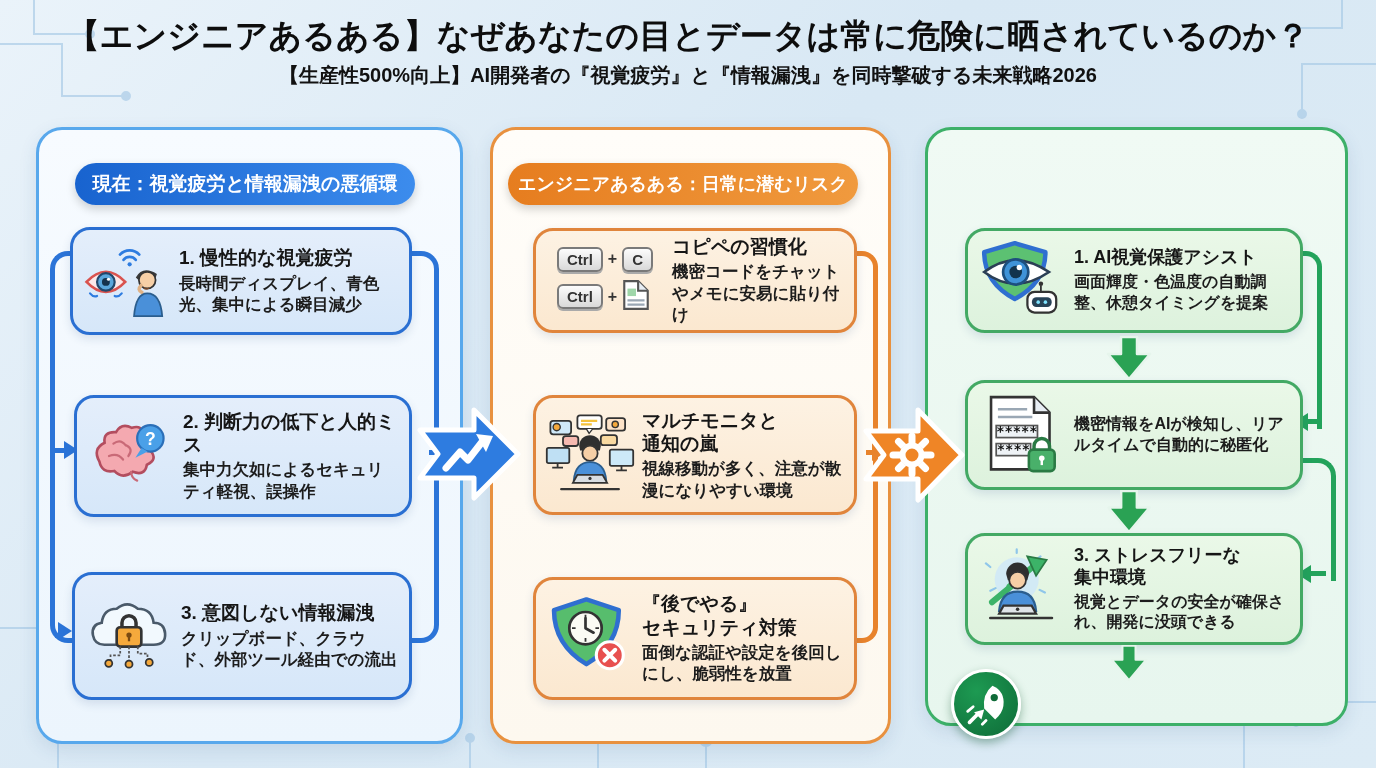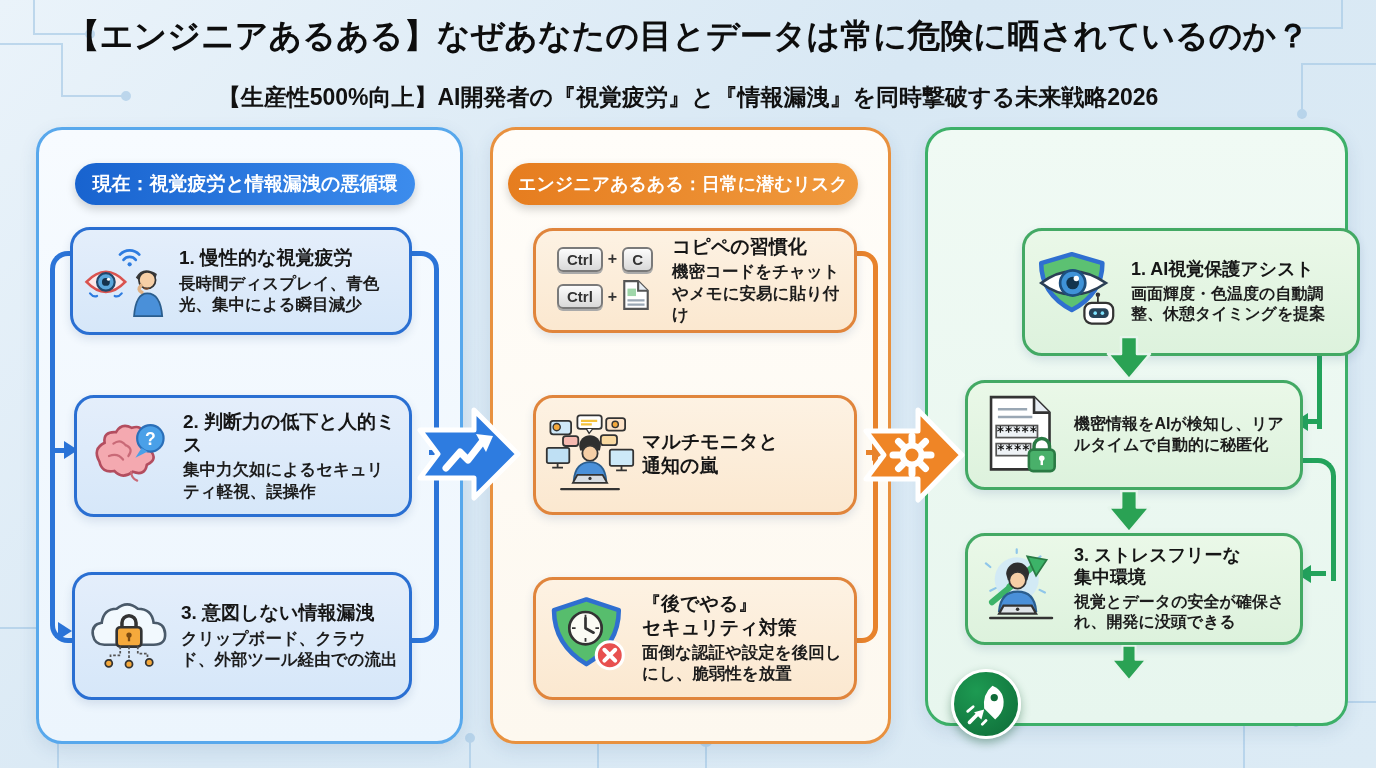--- a/index.html
+++ b/index.html
@@ -3,21 +3,21 @@
 <meta charset="utf-8">
 <style>
   html,body{margin:0;padding:0;}
   body{font-family:"Liberation Sans","DejaVu Sans",sans-serif;}
   #stage{position:relative;width:1376px;height:768px;overflow:hidden;
     background:linear-gradient(135deg,#eaf3fa 0%,#d8e8f4 45%,#dcebf5 100%);color:#161616;}
   .deco{position:absolute;inset:0;pointer-events:none;}
   .main-title{position:absolute;left:0;top:14px;width:100%;text-align:center;
     font-size:33px;font-weight:800;letter-spacing:0;color:#0d0d0d;}
   .sub-title{position:absolute;left:0;top:62px;width:100%;text-align:center;
-    font-size:23px;font-weight:800;color:#111;margin-top:20px;}
+    font-size:20px;font-weight:800;color:#111;}
   .panel{position:absolute;border-radius:26px;box-shadow:0 6px 18px rgba(40,80,130,.12);}
   .panel.blue{left:36px;top:127px;width:421px;height:611px;background:linear-gradient(180deg,#f7fbff,#ecf5fd);border:3px solid #58a8ec;}
   .panel.orange{left:490px;top:127px;width:395px;height:611px;background:linear-gradient(180deg,#fffdf9,#fdf8ef);border:3px solid #e8913f;}
   .panel.green{left:925px;top:127px;width:417px;height:593px;background:linear-gradient(180deg,#f0faf4,#e7f6ee);border:3px solid #3db069;}
   .pill{position:absolute;border-radius:24px;color:#fff;font-weight:800;text-align:center;
     display:flex;align-items:center;justify-content:center;box-shadow:0 4px 10px rgba(0,0,0,.18);}
   .pill.blue{left:75px;top:163px;width:340px;height:42px;font-size:19px;background:linear-gradient(90deg,#1863cf,#3c8ced);}
   .pill.orange{left:508px;top:163px;width:350px;height:42px;font-size:18px;background:linear-gradient(90deg,#e67d1f,#f09a3e);}
   .pill.green{left:947px;top:163px;width:375px;height:42px;font-size:18px;background:linear-gradient(90deg,#15954a,#27aa5e);}
   .card{position:absolute;border-radius:20px;display:flex;align-items:center;gap:6px;
@@ -242,20 +242,21 @@
         <circle cx="50" cy="44" r="8.5" fill="#f6cfa6" stroke="#333" stroke-width="2"></circle>
         <path d="M32 74 Q34 54 50 54 Q66 54 68 74 Z" fill="#4a90d9" stroke="#2b5e8e" stroke-width="2"></path>
         <path d="M36 68 h28 l5 9 h-38 z" fill="#d8dde2" stroke="#333" stroke-width="2"></path>
         <circle cx="50" cy="72" r="1.8" fill="#333"></circle>
         <path d="M18 84 H82" stroke="#333" stroke-width="2.5" stroke-linecap="round"></path>
       </svg>
     </div>
     <div class="c-text">
       <div class="card-title">マルチモニタと
 通知の嵐</div>
+      <div class="card-body">視線移動が多く、注意が散漫になりやすい環境</div>
     </div>
   </div>
 
   <div class="card orange" style="left:533px;top:577px;width:324px;height:123px;">
     <div class="c-icon">
       <svg width="90" height="92" viewBox="0 0 100 96">
         <path d="M46 4 L82 16 Q82 54 46 76 Q10 54 10 16 Z" fill="#57bd6d" stroke="#2f6fd0" stroke-width="5" stroke-linejoin="round"></path>
         <circle cx="45" cy="36" r="18" fill="#fbfbf4" stroke="#333" stroke-width="3"></circle>
         <g stroke="#333" stroke-width="2">
             <path d="M45 21 v4 M45 47 v4 M30 36 h4 M56 36 h4"></path>
@@ -265,21 +266,21 @@
         <path d="M66 60 L78 72 M78 60 L66 72" stroke="#fff" stroke-width="4.5" stroke-linecap="round"></path>
       </svg>
     </div>
     <div class="c-text">
       <div class="card-title">『後でやる』
 セキュリティ対策</div>
       <div class="card-body">面倒な認証や設定を後回しにし、脆弱性を放置</div>
     </div>
   </div>
 
-  <div class="card green" style="left:1022px;top:228px;width:338px;height:128px;">
+  <div class="card green" style="left:965px;top:228px;width:338px;height:105px;">
     <div class="c-icon">
       <svg width="90" height="88" viewBox="0 0 100 92">
         <path d="M42 4 L76 14 Q76 48 42 66 Q8 48 8 14 Z" fill="#5cc172" stroke="#2f6fd0" stroke-width="5" stroke-linejoin="round"></path>
         <path d="M8 36 Q42 10 80 36 Q42 62 8 36 Z" fill="#fff" stroke="#2b3f55" stroke-width="3"></path>
         <circle cx="43" cy="36" r="14" fill="#3f93d8" stroke="#1d4f7e" stroke-width="3"></circle>
         <circle cx="43" cy="36" r="7" fill="#12344e"></circle>
           <circle cx="47" cy="31" r="3" fill="#fff"></circle>
         <g transform="translate(56,56)">
           <path d="M15 2 v-7" stroke="#333" stroke-width="2"></path>
             <circle cx="15" cy="-7" r="2.5" fill="#333"></circle>

